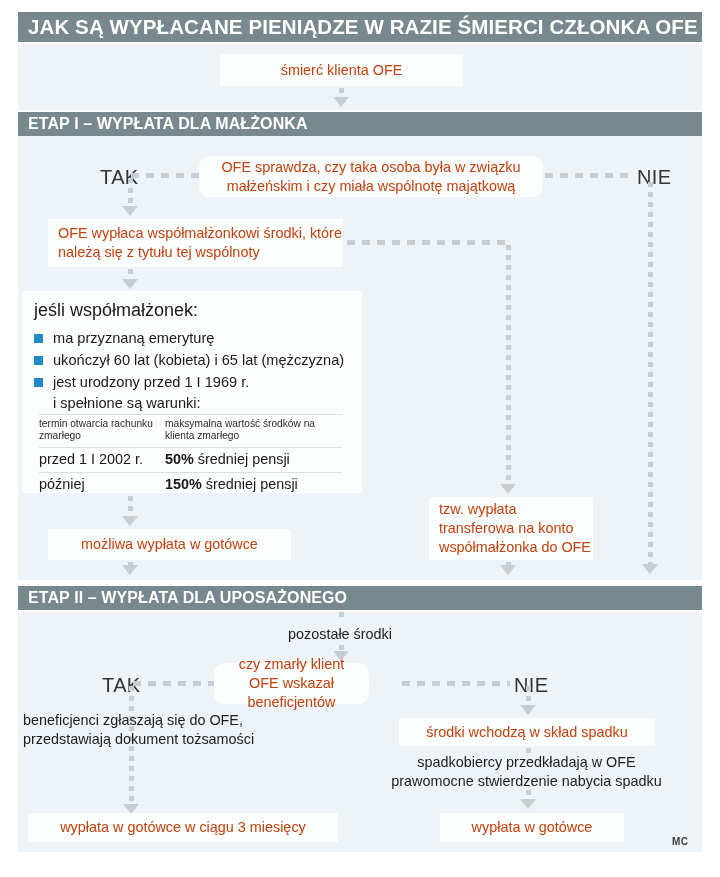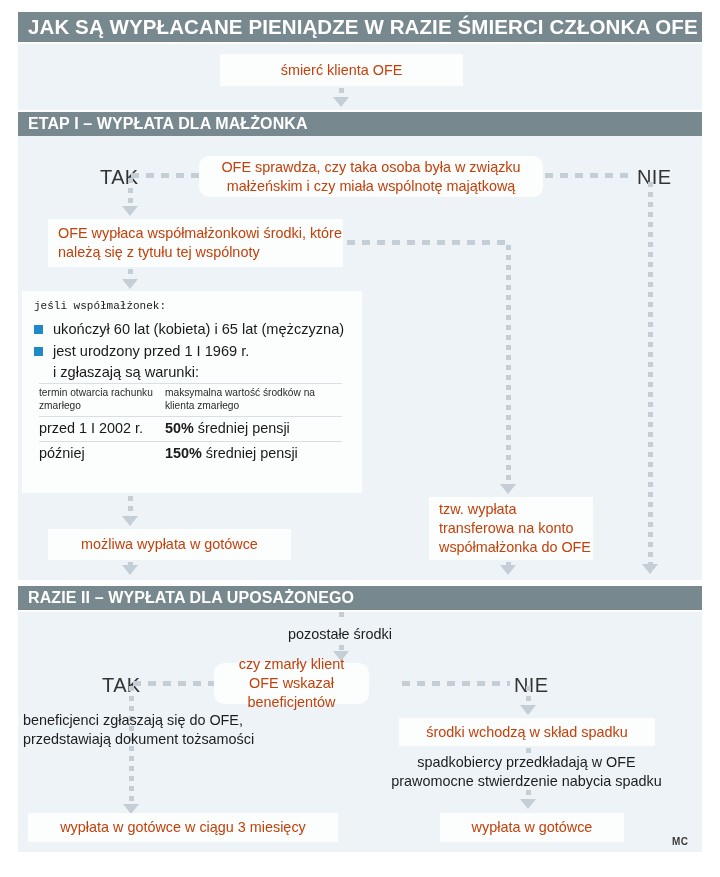--- a/index.html
+++ b/index.html
@@ -66,21 +66,21 @@
     border-left:8px solid transparent;
     border-right:8px solid transparent;
     border-top:10px solid #c4ced6;
   }
 
   
   .cond{
     position:absolute;background:#fcfdfd;box-sizing:border-box;
     padding:9px 12px 8px 12px;
   }
-  .cond .lead{font-size:11px;margin-bottom:7px;font-family:Liberation Mono, monospace;}
+  .cond .lead{font-size:18px;margin-bottom:7px;}
   .cond ul{list-style:none;margin:0;padding:0;}
   .cond li{
     font-size:14.6px;line-height:1.5;
     padding-left:19px;position:relative;
   }
   .cond li .bul{
     position:absolute;left:0;top:6px;
     width:9px;height:9px;background:#1e8bc8;
   }
   .cond .sub{font-size:14.6px;padding-left:19px;margin-top:1px;margin-bottom:3px;}
@@ -153,31 +153,32 @@
   <div class="arrow" style="left:500px;top:484px;"></div>
 
   <div class="vline" style="left:128px;top:269px;height:11px;"></div>
   <div class="arrow" style="left:122px;top:279px;"></div>
 
   <div class="cond" style="left:22px;top:291px;width:340px;height:202px;">
     <div class="lead">jeśli współmałżonek:</div>
     <ul>
       <li>
         <span class="bul"></span>
+        <span>ma przyznaną emeryturę</span>
       </li>
       <li>
         <span class="bul"></span>
         <span>ukończył 60 lat (kobieta) i 65 lat (mężczyzna)</span>
       </li>
       <li>
         <span class="bul"></span>
         <span>jest urodzony przed 1 I 1969 r.</span>
       </li>
     </ul>
-    <div class="sub">i zgłaszają są warunki:</div>
+    <div class="sub">i spełnione są warunki:</div>
     <table class="t">
       <tbody>
           <tr class="hdr">
         <td class="c1">termin otwarcia rachunku zmarłego</td>
         <td class="c2">maksymalna wartość środków na klienta zmarłego</td>
       </tr>
       <tr class="row">
         <td class="c1">przed 1 I 2002 r.</td>
         <td class="c2"><b>50%</b><span> średniej pensji</span></td>
       </tr>
@@ -198,21 +199,21 @@
   <div class="vline" style="left:128px;top:562px;height:6px;"></div>
   <div class="arrow" style="left:122px;top:565px;"></div>
 
   <div class="box left" style="left:429px;top:497px;width:164px;height:63px;">
     <span>tzw. wypłata transferowa na konto współmałżonka do OFE</span>
   </div>
   <div class="vline" style="left:506px;top:562px;height:6px;"></div>
   <div class="arrow" style="left:500px;top:565px;"></div>
 
   <div class="titlebar stage" style="left:18px;top:586px;width:684px;height:24px;">
-    <span>RAZIE II – WYPŁATA DLA UPOSAŻONEGO</span>
+    <span>ETAP II – WYPŁATA DLA UPOSAŻONEGO</span>
   </div>
 
   <div class="vline" style="left:339px;top:612px;height:10px;"></div>
   <div class="plain center" style="left:242px;top:625px;width:196px;">pozostałe środki</div>
   <div class="vline" style="left:339px;top:645px;height:8px;"></div>
   <div class="arrow" style="left:333px;top:651px;"></div>
 
   <div class="box center pad" style="left:214px;top:663px;width:155px;height:41px;">
     <span>czy zmarły klient OFE wskazał beneficjentów</span>
   </div>

